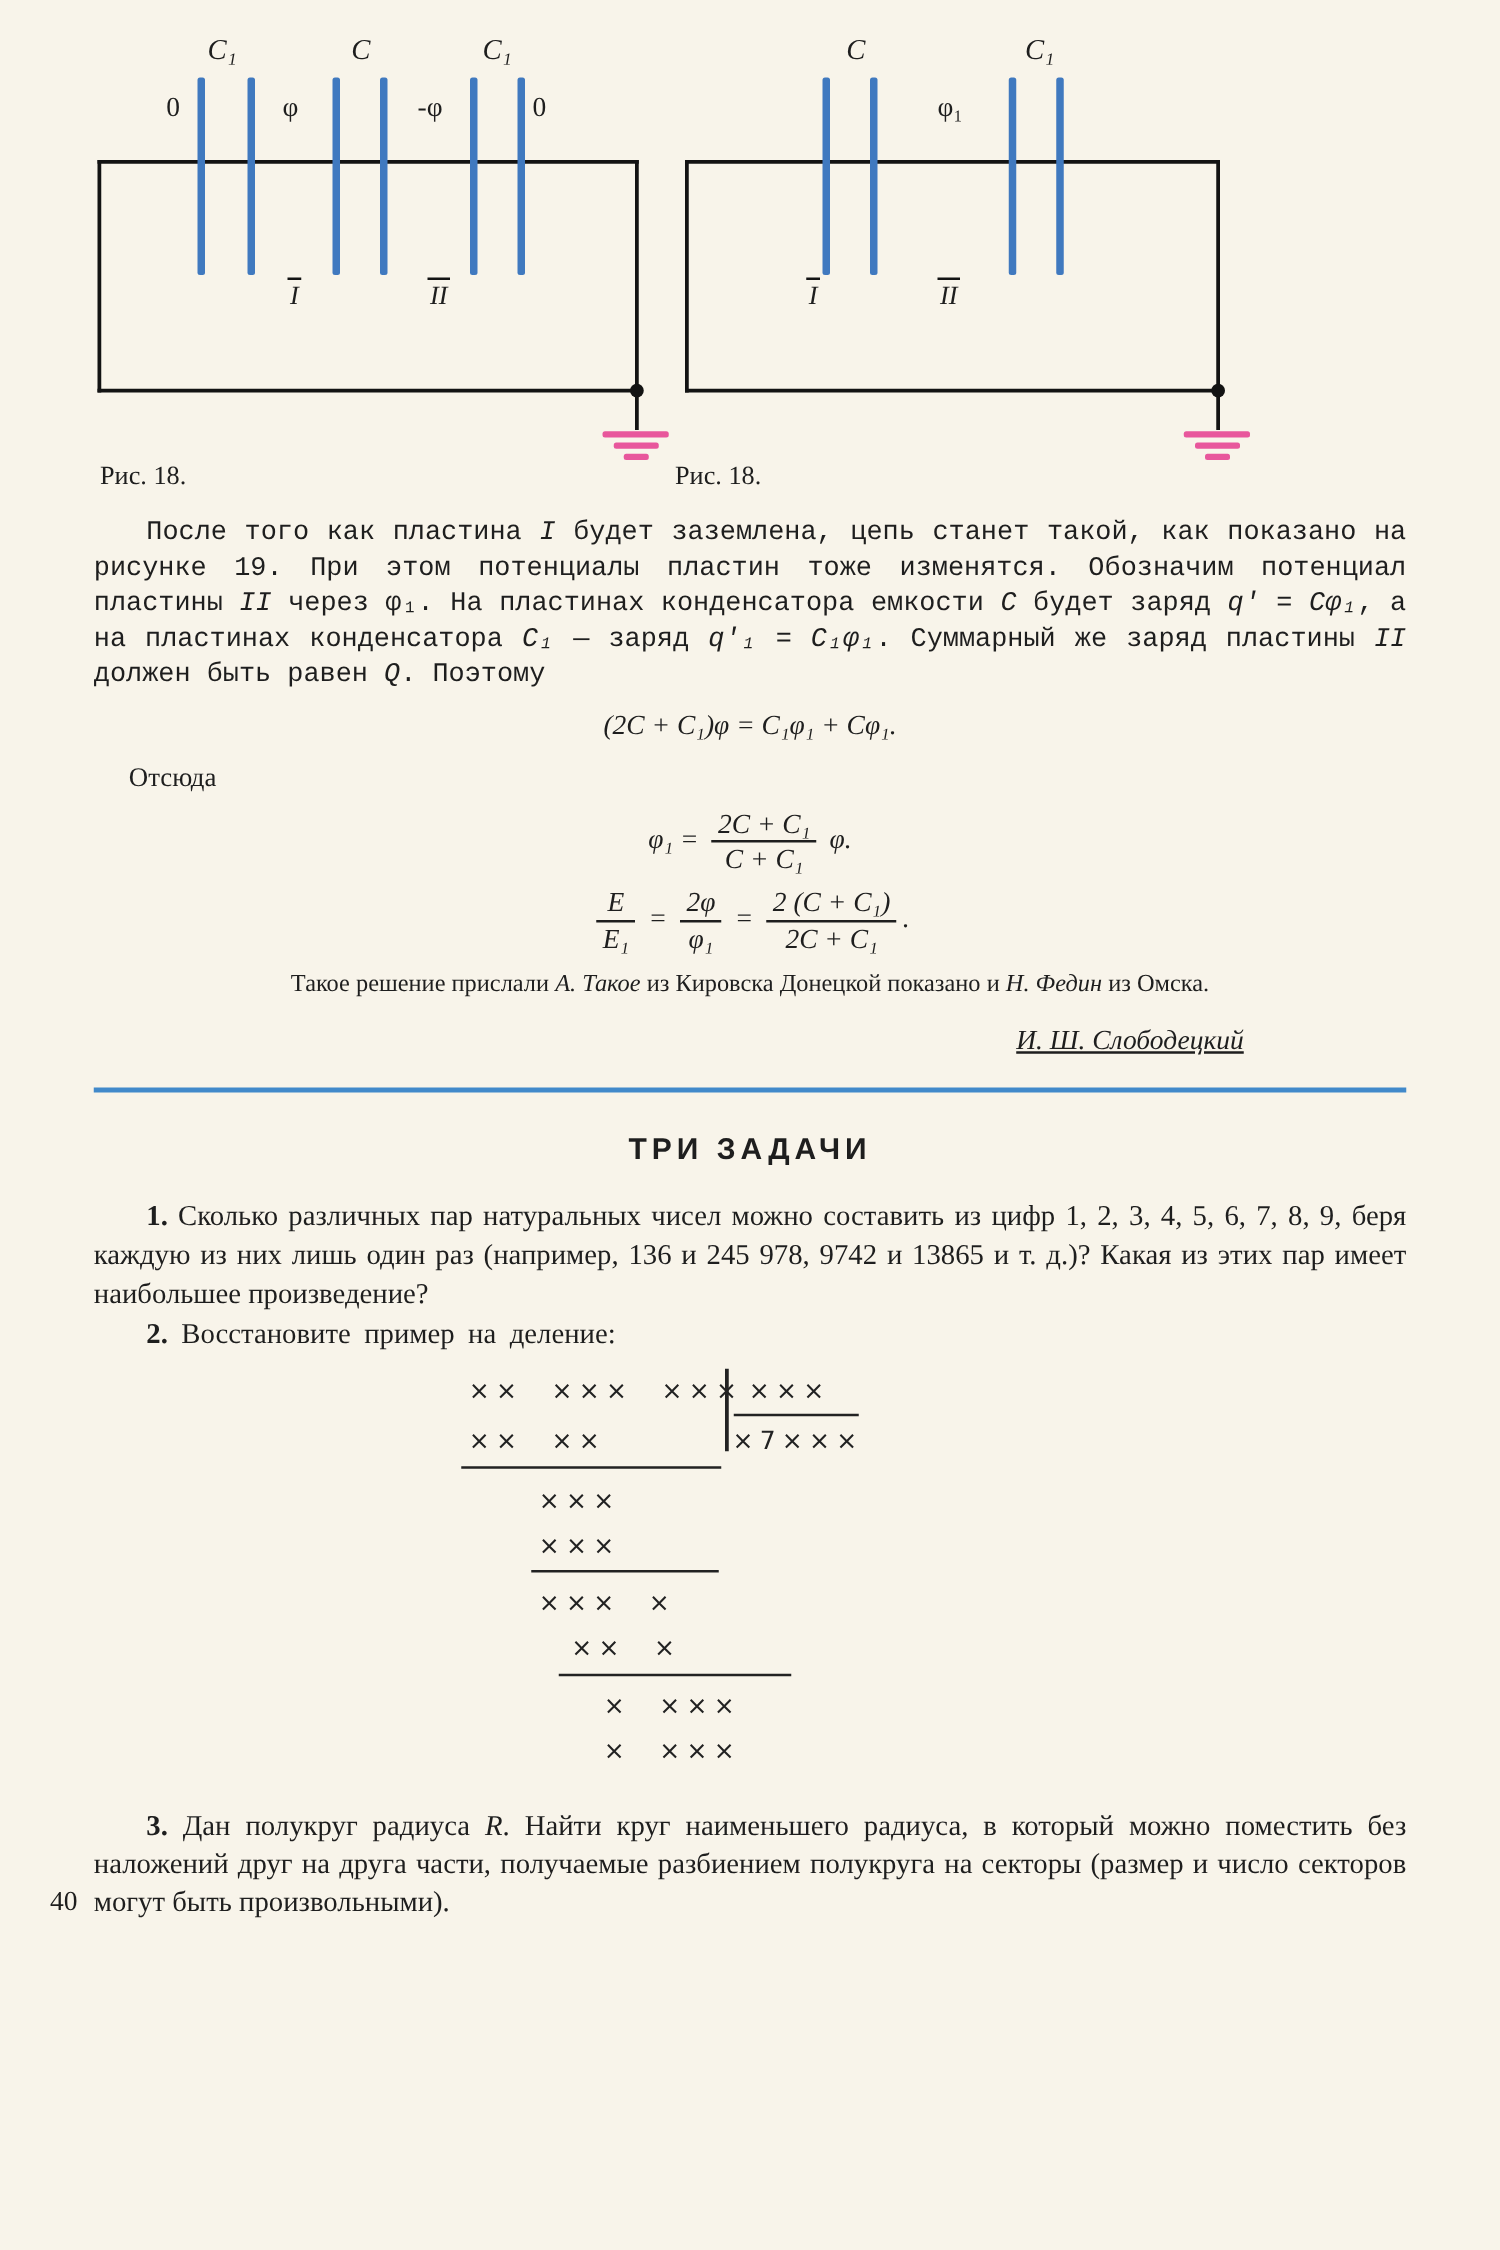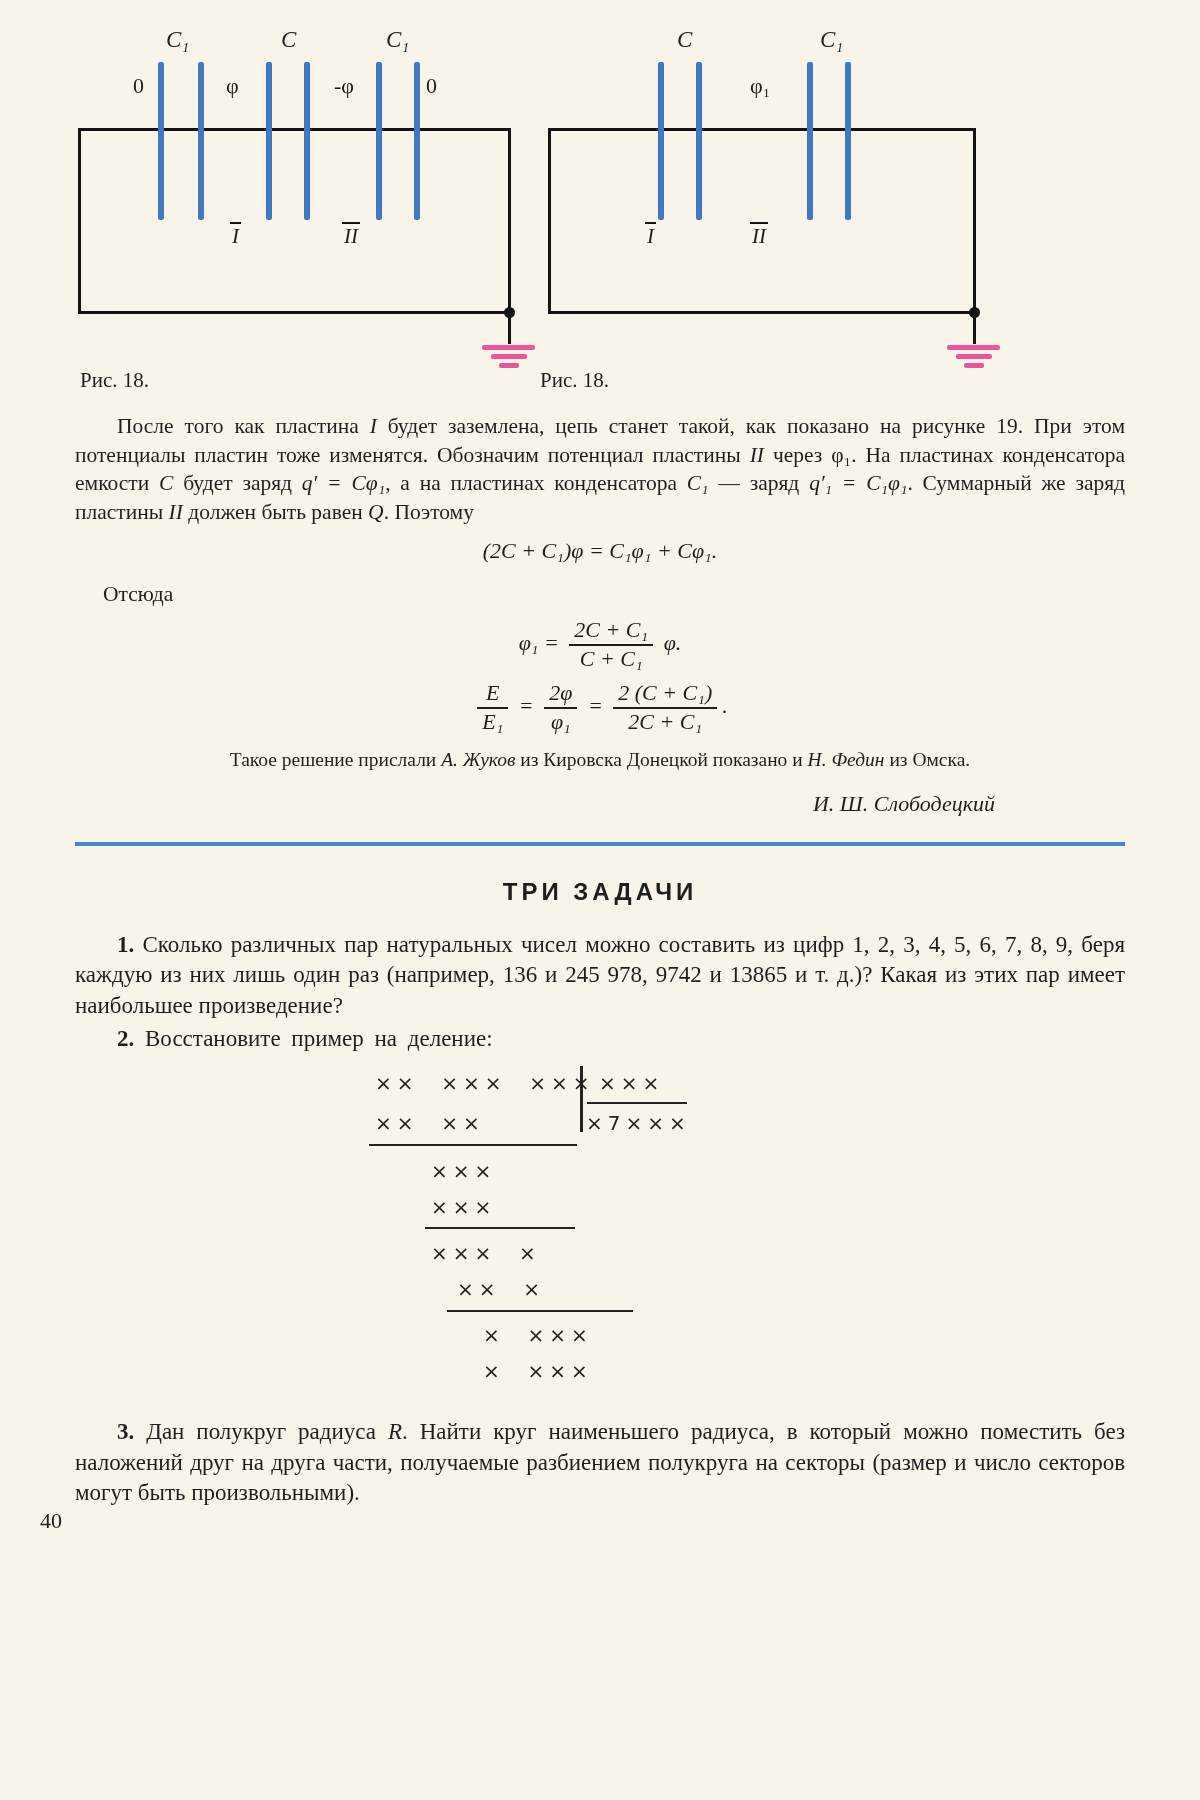--- a/index.html
+++ b/index.html
@@ -13,30 +13,30 @@
   .dlabel{ position:absolute; font-style:italic; font-size:23px; }
   .plabel{ position:absolute; font-size:22px; }
   .rlabel{ position:absolute; display:inline-block; font-style:italic; font-size:21px;
            border-top:2.5px solid #131313; line-height:1.1; padding:1px 2px 0; }
   .dot   { position:absolute; width:11px; height:11px; border-radius:50%; background:#131313; }
   .gbar  { position:absolute; height:4.5px; background:#e8579c; border-radius:2px; }
   .caption{ position:absolute; font-size:21px; }
 
   
   .content { position:absolute; left:75px; top:412px; width:1050px; font-size:21.5px; line-height:1.33; }
-  .para  { text-align:justify; text-indent:42px; }
+  .para  { text-align:justify; text-indent:42px;font-family:Liberation Mono, monospace; }
   .lead  { text-indent:28px; margin-top:14px; }
   .formula { text-align:center; font-style:italic; font-size:22px; margin:10px 0 6px; }
   .frac { display:inline-block; vertical-align:middle; text-align:center; line-height:1.12; margin:0 5px; }
   .frac .num { display:block; border-bottom:2px solid #1e1e1e; padding:0 5px 1px; }
   .frac .den { display:block; padding:1px 5px 0; }
   .i { font-style:italic; }
   .b { font-weight:bold; }
   .attrib { text-align:center; font-size:19.5px; margin-top:12px; }
-  .sign   { text-align:right; font-style:italic; font-size:22px; margin-top:16px; padding-right:130px; }
+  .sign   { text-align:right; font-style:italic; font-size:22px; margin-top:16px; padding-right:130px;text-decoration:underline; }
   .rule   { height:4px; background:#4189ca; margin-top:24px; }
   .heading{ text-align:center; font-family:"Liberation Sans", sans-serif; font-weight:bold;
             font-size:24px; letter-spacing:4px; margin-top:30px; }
   .prob   { text-align:justify; text-indent:42px; font-size:23px; margin-top:10px; }
   .wide   { word-spacing:5px; }
 
   
   .division { position:relative; height:334px; margin-top:8px;
               font-family:"DejaVu Sans", sans-serif; font-size:20px; letter-spacing:5px; color:#222; }
   .division .row  { position:absolute; white-space:pre; }
@@ -111,21 +111,21 @@
 
     <span class="caption" style="left:540px;top:368px">Рис. 18.</span>
   </div>
 
   <div class="content">
     <p class="para"><span>После того как пластина </span><span class="i">I</span><span> будет заземлена, цепь станет такой, как показано на рисунке 19. При этом потенциалы пластин тоже изменятся. Обозначим потенциал пластины </span><span class="i">II</span><span> через φ₁. На пластинах конденсатора емкости </span><span class="i">C</span><span> будет заряд </span><span class="i">q′ = Cφ₁</span><span>, а на пластинах конденсатора </span><span class="i">C₁</span><span> — заряд </span><span class="i">q′₁ = C₁φ₁</span><span>. Суммарный же заряд пластины </span><span class="i">II</span><span> должен быть равен </span><span class="i">Q</span><span>. Поэтому</span></p>
     <p class="formula">(2C + C₁)φ = C₁φ₁ + Cφ₁.</p>
     <p class="lead">Отсюда</p>
     <p class="formula"><span>φ₁ = </span><span class="frac"><span class="num">2C + C₁</span><span class="den">C + C₁</span></span><span> φ.</span></p>
     <p class="formula"><span class="frac"><span class="num">E</span><span class="den">E₁</span></span><span> = </span><span class="frac"><span class="num">2φ</span><span class="den">φ₁</span></span><span> = </span><span class="frac"><span class="num">2 (C + C₁)</span><span class="den">2C + C₁</span></span><span>.</span></p>
-    <p class="attrib"><span>Такое решение прислали </span><span class="i">А. Жуков</span><span> из Кировска Донецкой показано и </span><span class="i">Н. Федин</span><span> из Омска.</span></p>
+    <p class="attrib"><span>Такое решение прислали </span><span class="i">А. Такое</span><span> из Кировска Донецкой показано и </span><span class="i">Н. Федин</span><span> из Омска.</span></p>
     <p class="sign">И. Ш. Слободецкий</p>
 
     <div class="rule"></div>
     <h2 class="heading">ТРИ ЗАДАЧИ</h2>
 
     <p class="prob" style="margin-top:22px"><span class="b">1.</span><span> Сколько различных пар натуральных чисел можно составить из цифр 1, 2, 3, 4, 5, 6, 7, 8, 9, беря каждую из них лишь один раз (например, 136 и 245 978, 9742 и 13865 и т. д.)? Какая из этих пар имеет наибольшее произведение?</span></p>
     <p class="prob wide" style="margin-top:2px"><span class="b">2.</span><span> Восстановите пример на деление:</span></p>
 
     <div class="division">
       <span class="row" style="left:300px;top:8px">××  ×××  ×××</span>

